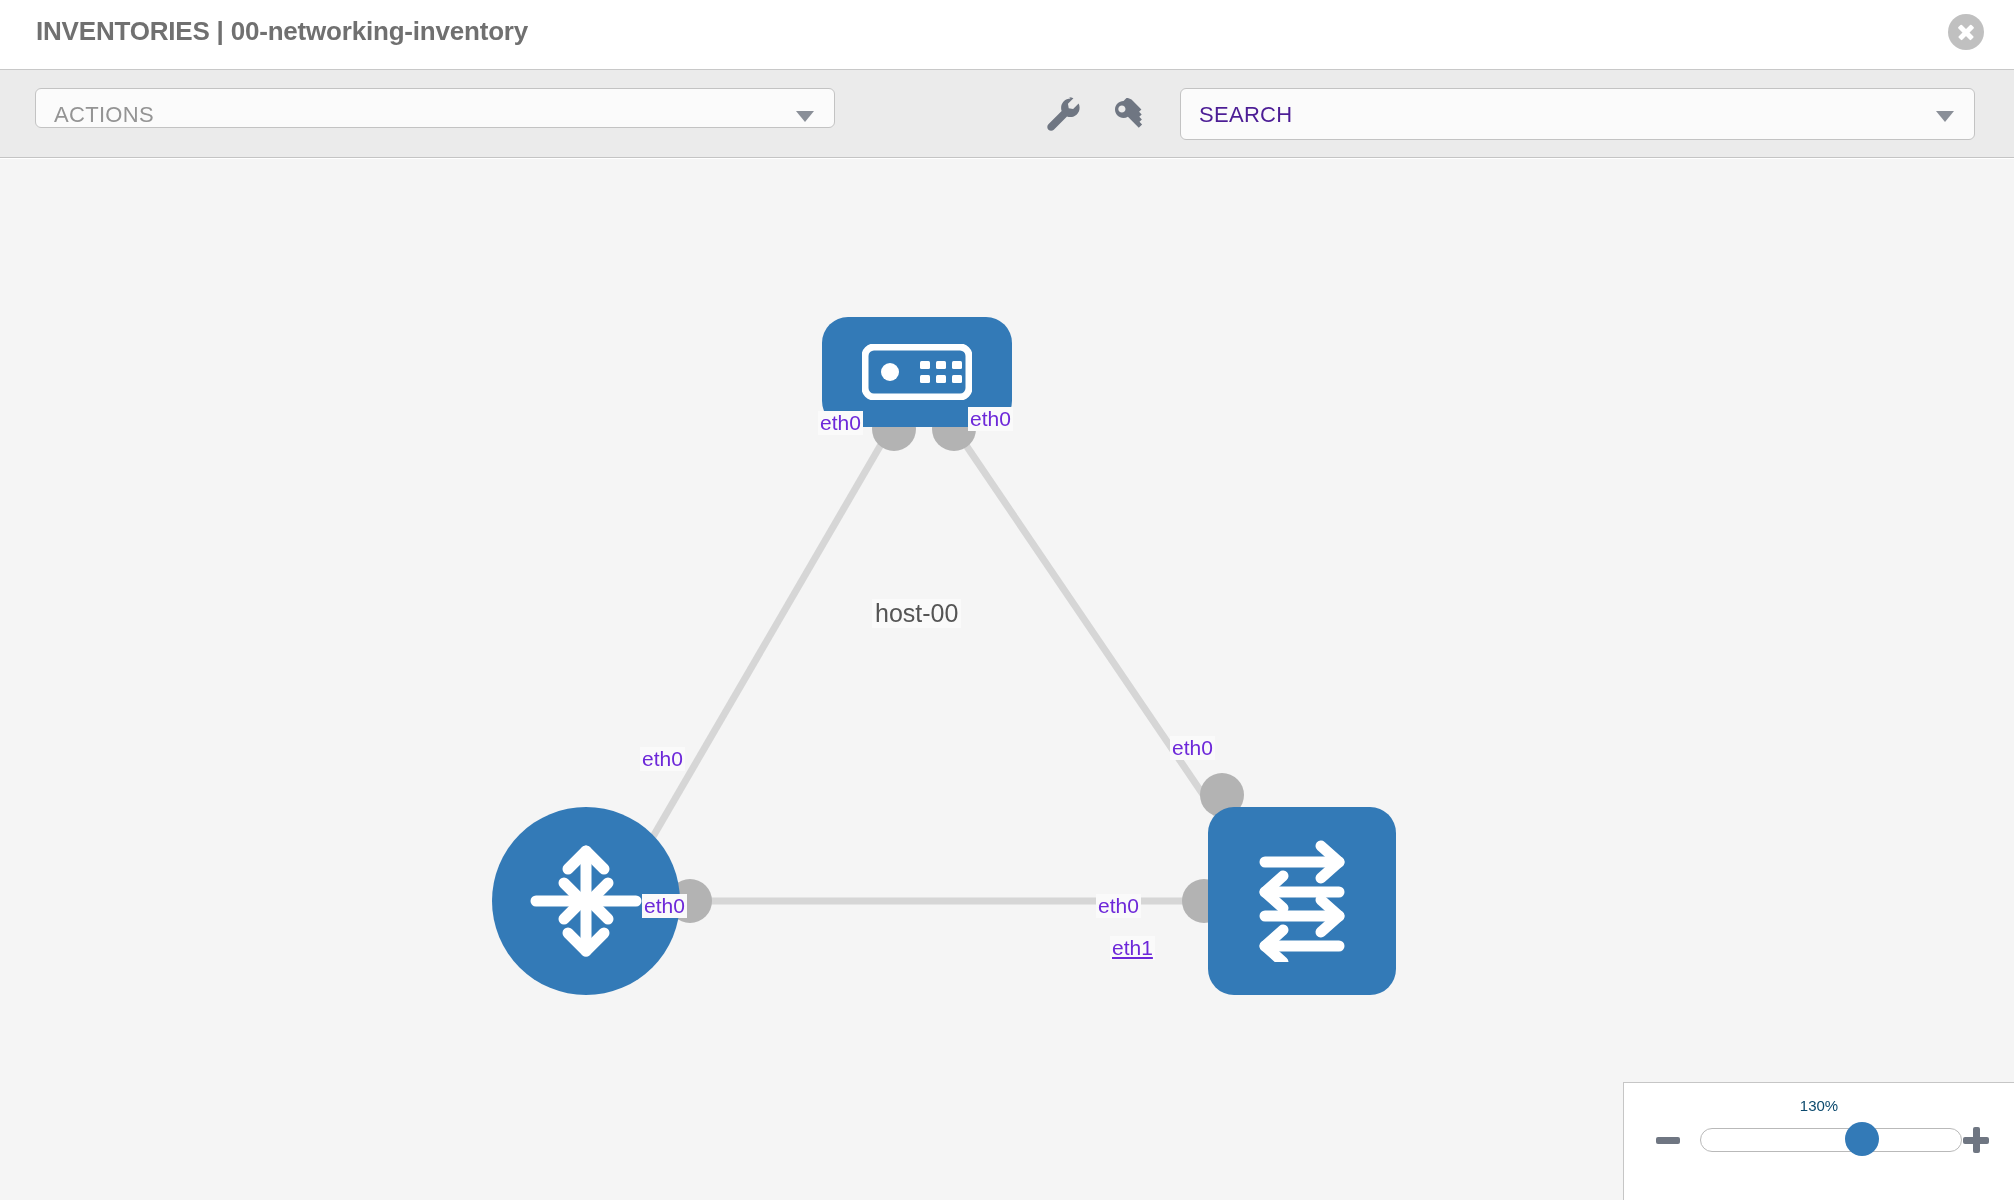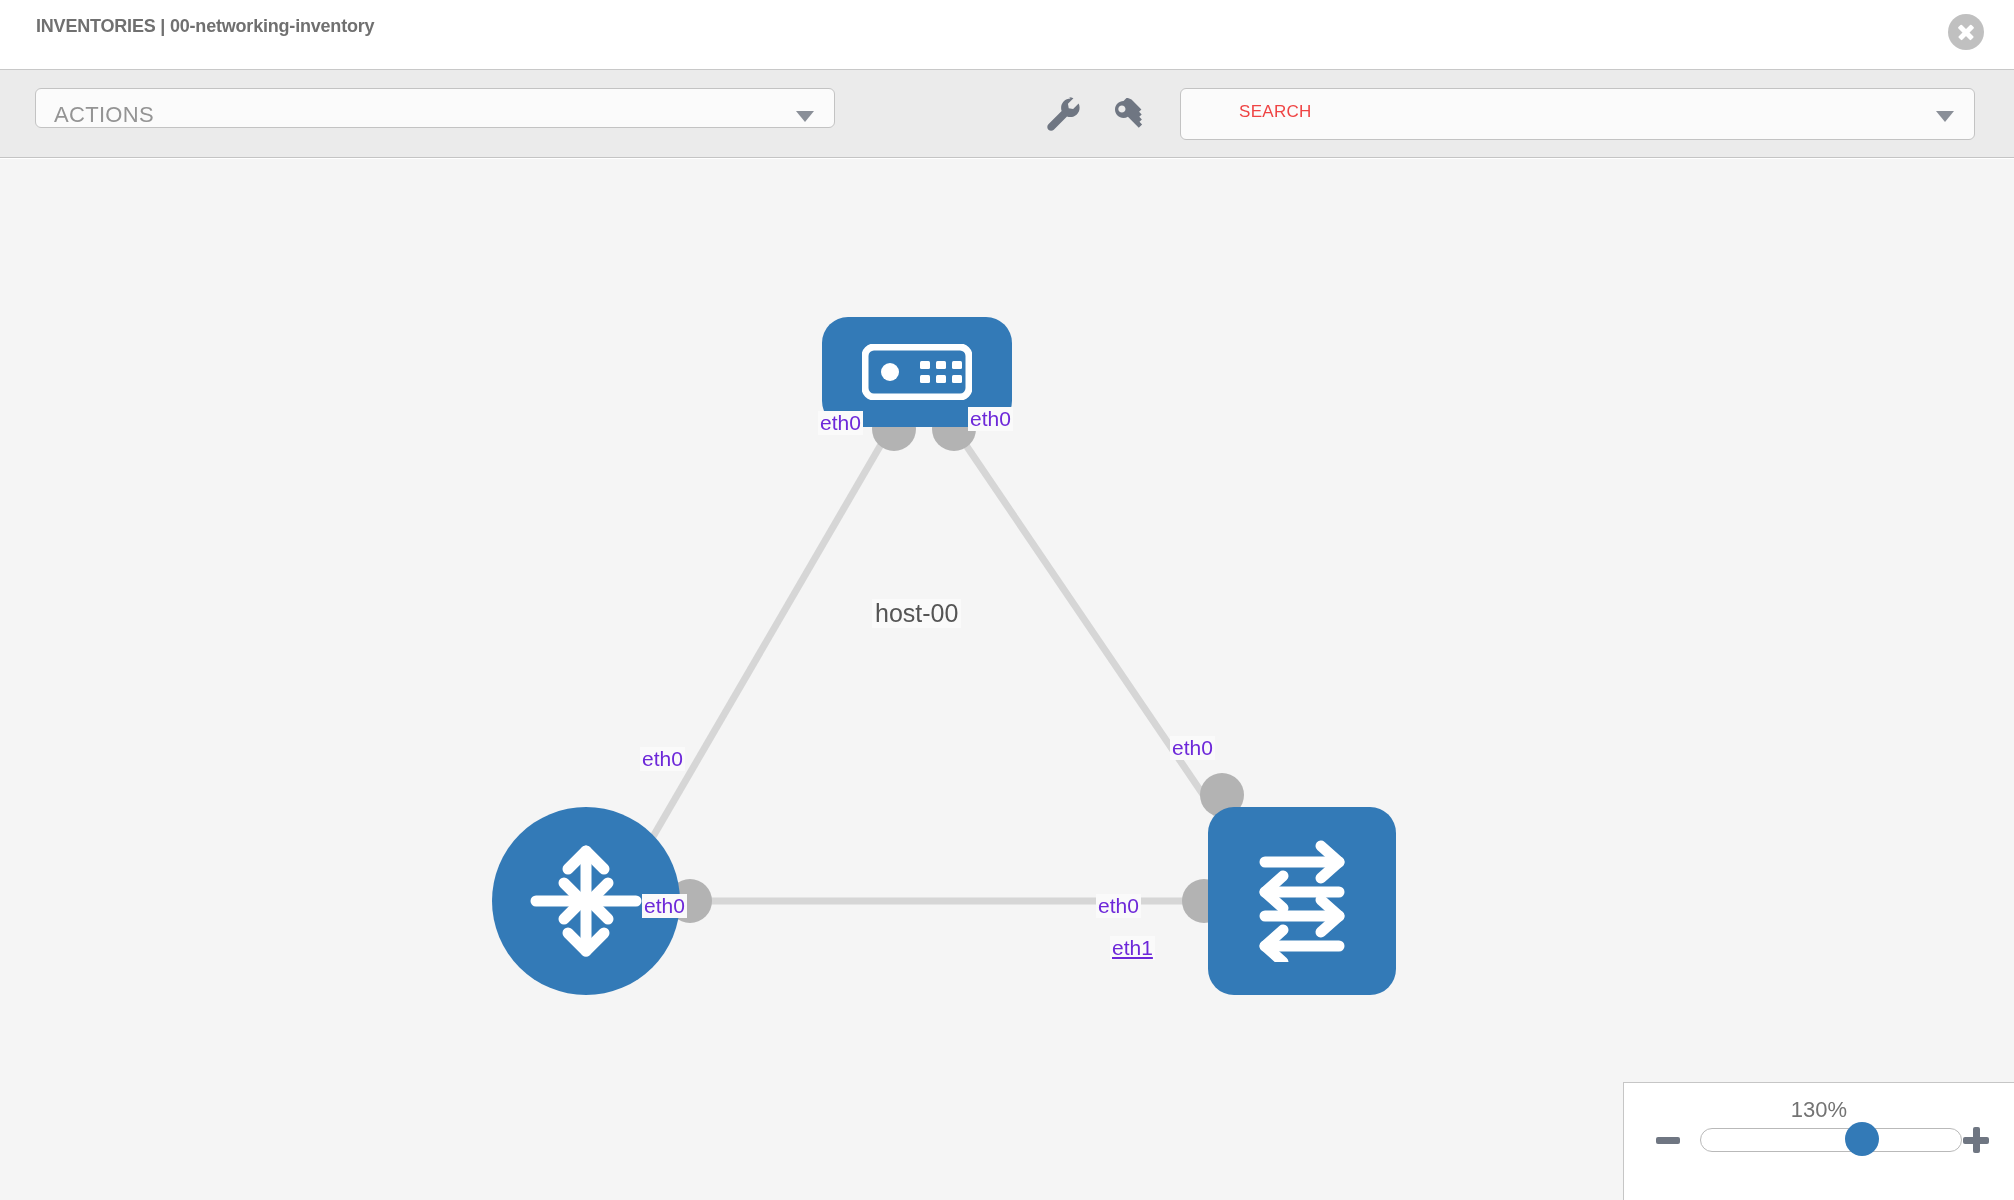--- a/index.html
+++ b/index.html
@@ -26,21 +26,21 @@
     width: 2014px;
     height: 70px;
     background: #ffffff;
     border-bottom: 1px solid #c8c8c8;
   }
 
   .page-title {
     position: absolute;
     left: 36px;
     top: 16px;
-    font-size: 18px;
+    font-size: 26px;
     font-weight: bold;
     color: #707070;
     letter-spacing: -0.2px;
     white-space: nowrap;
     font-stretch: condensed;
   }
 
   .close-btn {
     position: absolute;
     right: 30px;
@@ -122,25 +122,24 @@
     width: 795px;
     height: 52px;
     background: #fbfbfb;
     border: 1px solid #c3c3c3;
     border-radius: 6px;
   }
   .search-box .placeholder {
     position: absolute;
     left: 18px;
     top: 13px;
-    font-size: 17px;
-    color: #ef4444;
+    font-size: 22px;
+    color: #4c1d95;
     letter-spacing: 0.3px;
     font-stretch: condensed;
-    margin-left: 40px;
   }
 
   
   .canvas {
     position: absolute;
     left: 0;
     top: 159px;
     width: 2014px;
     height: 1041px;
     background: #f5f5f5;
@@ -233,22 +232,22 @@
     border: 1px solid #c6c6c6;
     border-right: none;
     border-bottom: none;
   }
   .zoom-value {
     position: absolute;
     left: 0;
     top: 14px;
     width: 100%;
     text-align: center;
-    font-size: 22px;
-    color: #737373;
+    font-size: 15px;
+    color: #0c4a6e;
   }
   .zoom-minus {
     position: absolute;
     left: 32px;
     top: 54px;
     width: 24px;
     height: 7px;
     border-radius: 2px;
     background: #6f7682;
     cursor: pointer;

